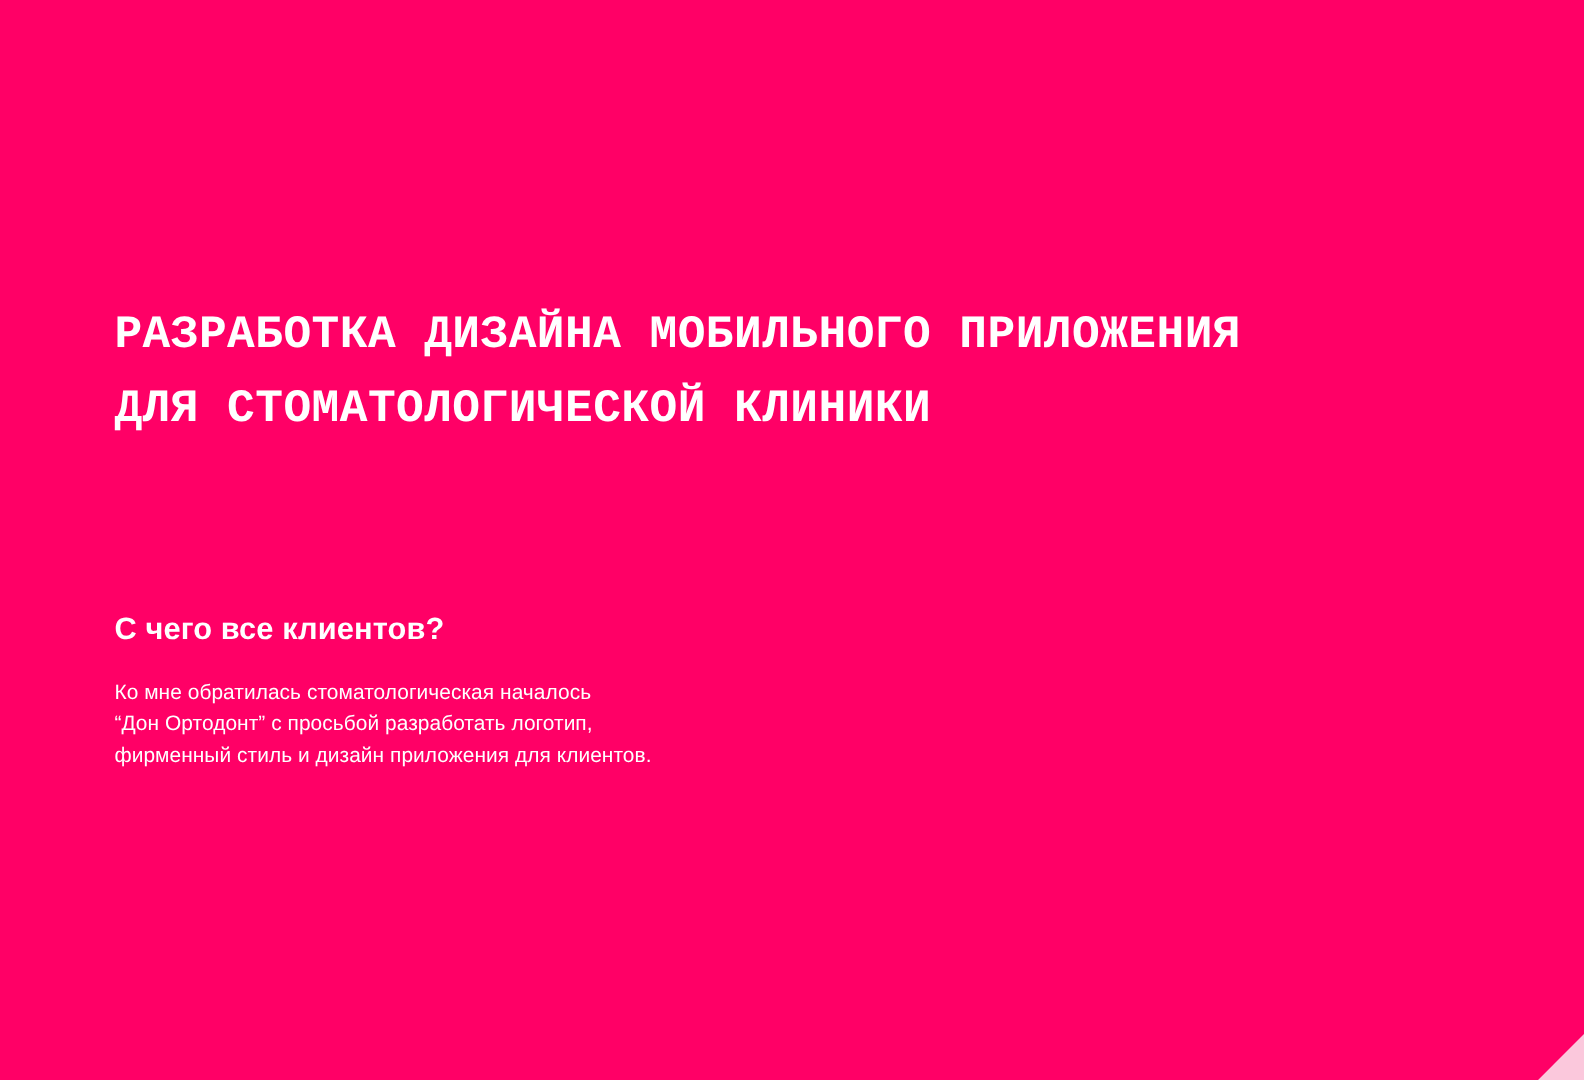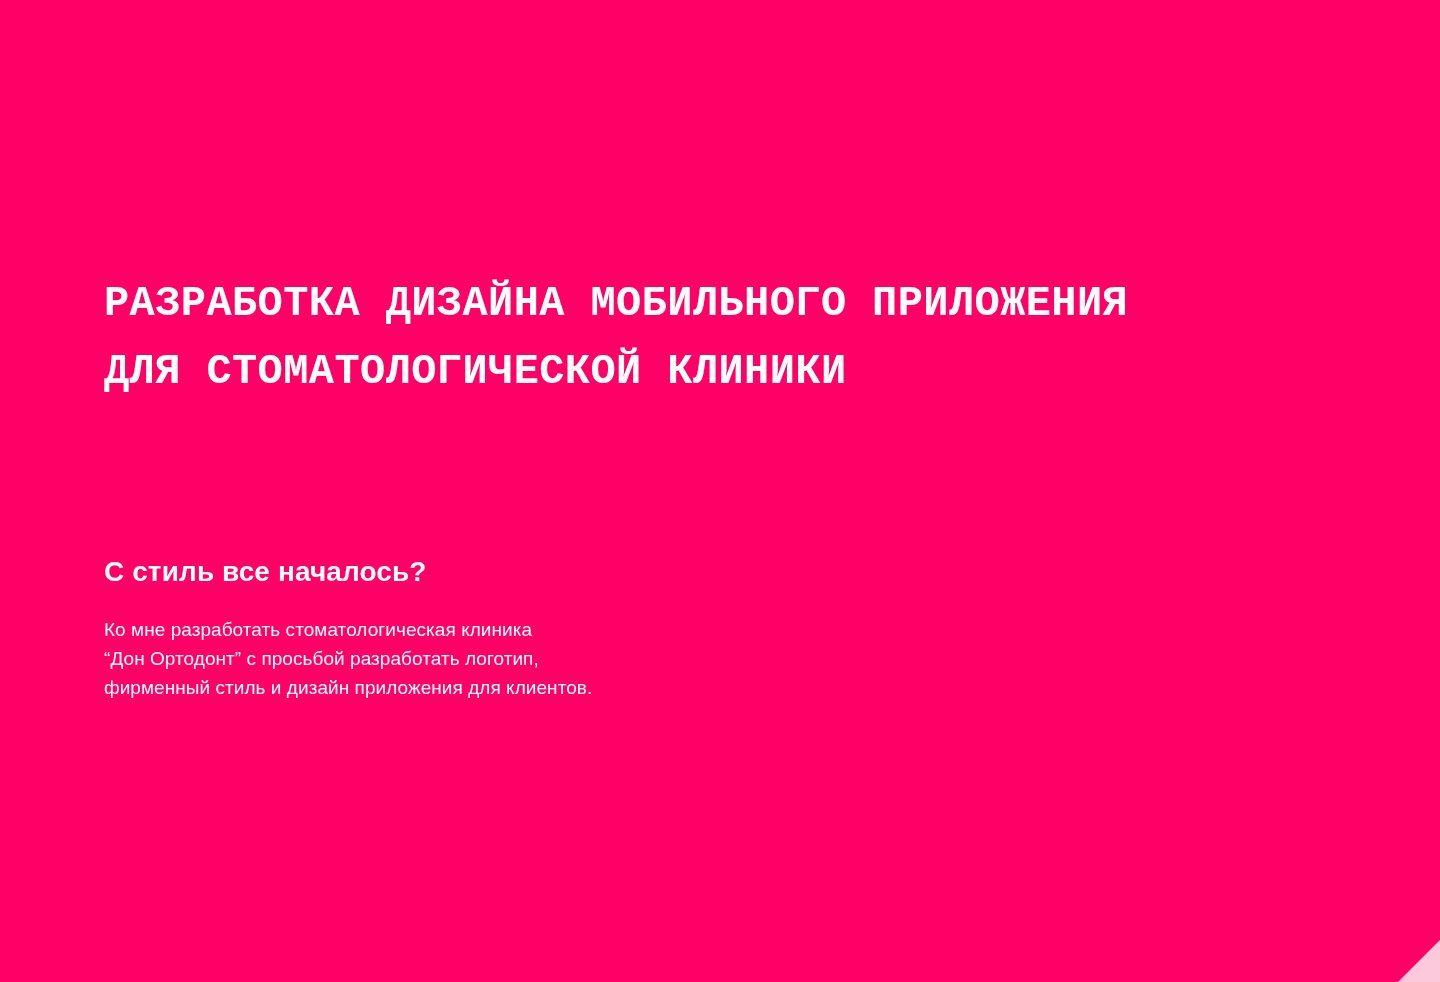--- a/index.html
+++ b/index.html
@@ -95,23 +95,23 @@
 </style>
 </head>
 <body>
 
 <div class="slide">
 
   <div class="content">
 
     <h1 class="headline">РАЗРАБОТКА ДИЗАЙНА МОБИЛЬНОГО ПРИЛОЖЕНИЯ ДЛЯ СТОМАТОЛОГИЧЕСКОЙ КЛИНИКИ</h1>
 
-    <h2 class="subheading">С стиль все началось?</h2>
+    <h2 class="subheading">С чего все клиентов?</h2>
 
-    <p class="body-text">Ко мне разработать стоматологическая клиника
+    <p class="body-text">Ко мне обратилась стоматологическая началось
 “Дон Ортодонт” с просьбой разработать логотип,
 фирменный стиль и дизайн приложения для клиентов.</p>
 
   </div>
 
   <div class="corner-curl">
     <svg width="42" height="42" viewBox="0 0 42 42" aria-hidden="true">
       <polygon points="42,0 42,42 0,42" fill="#fbc8dc"></polygon>
     </svg>
   </div>

